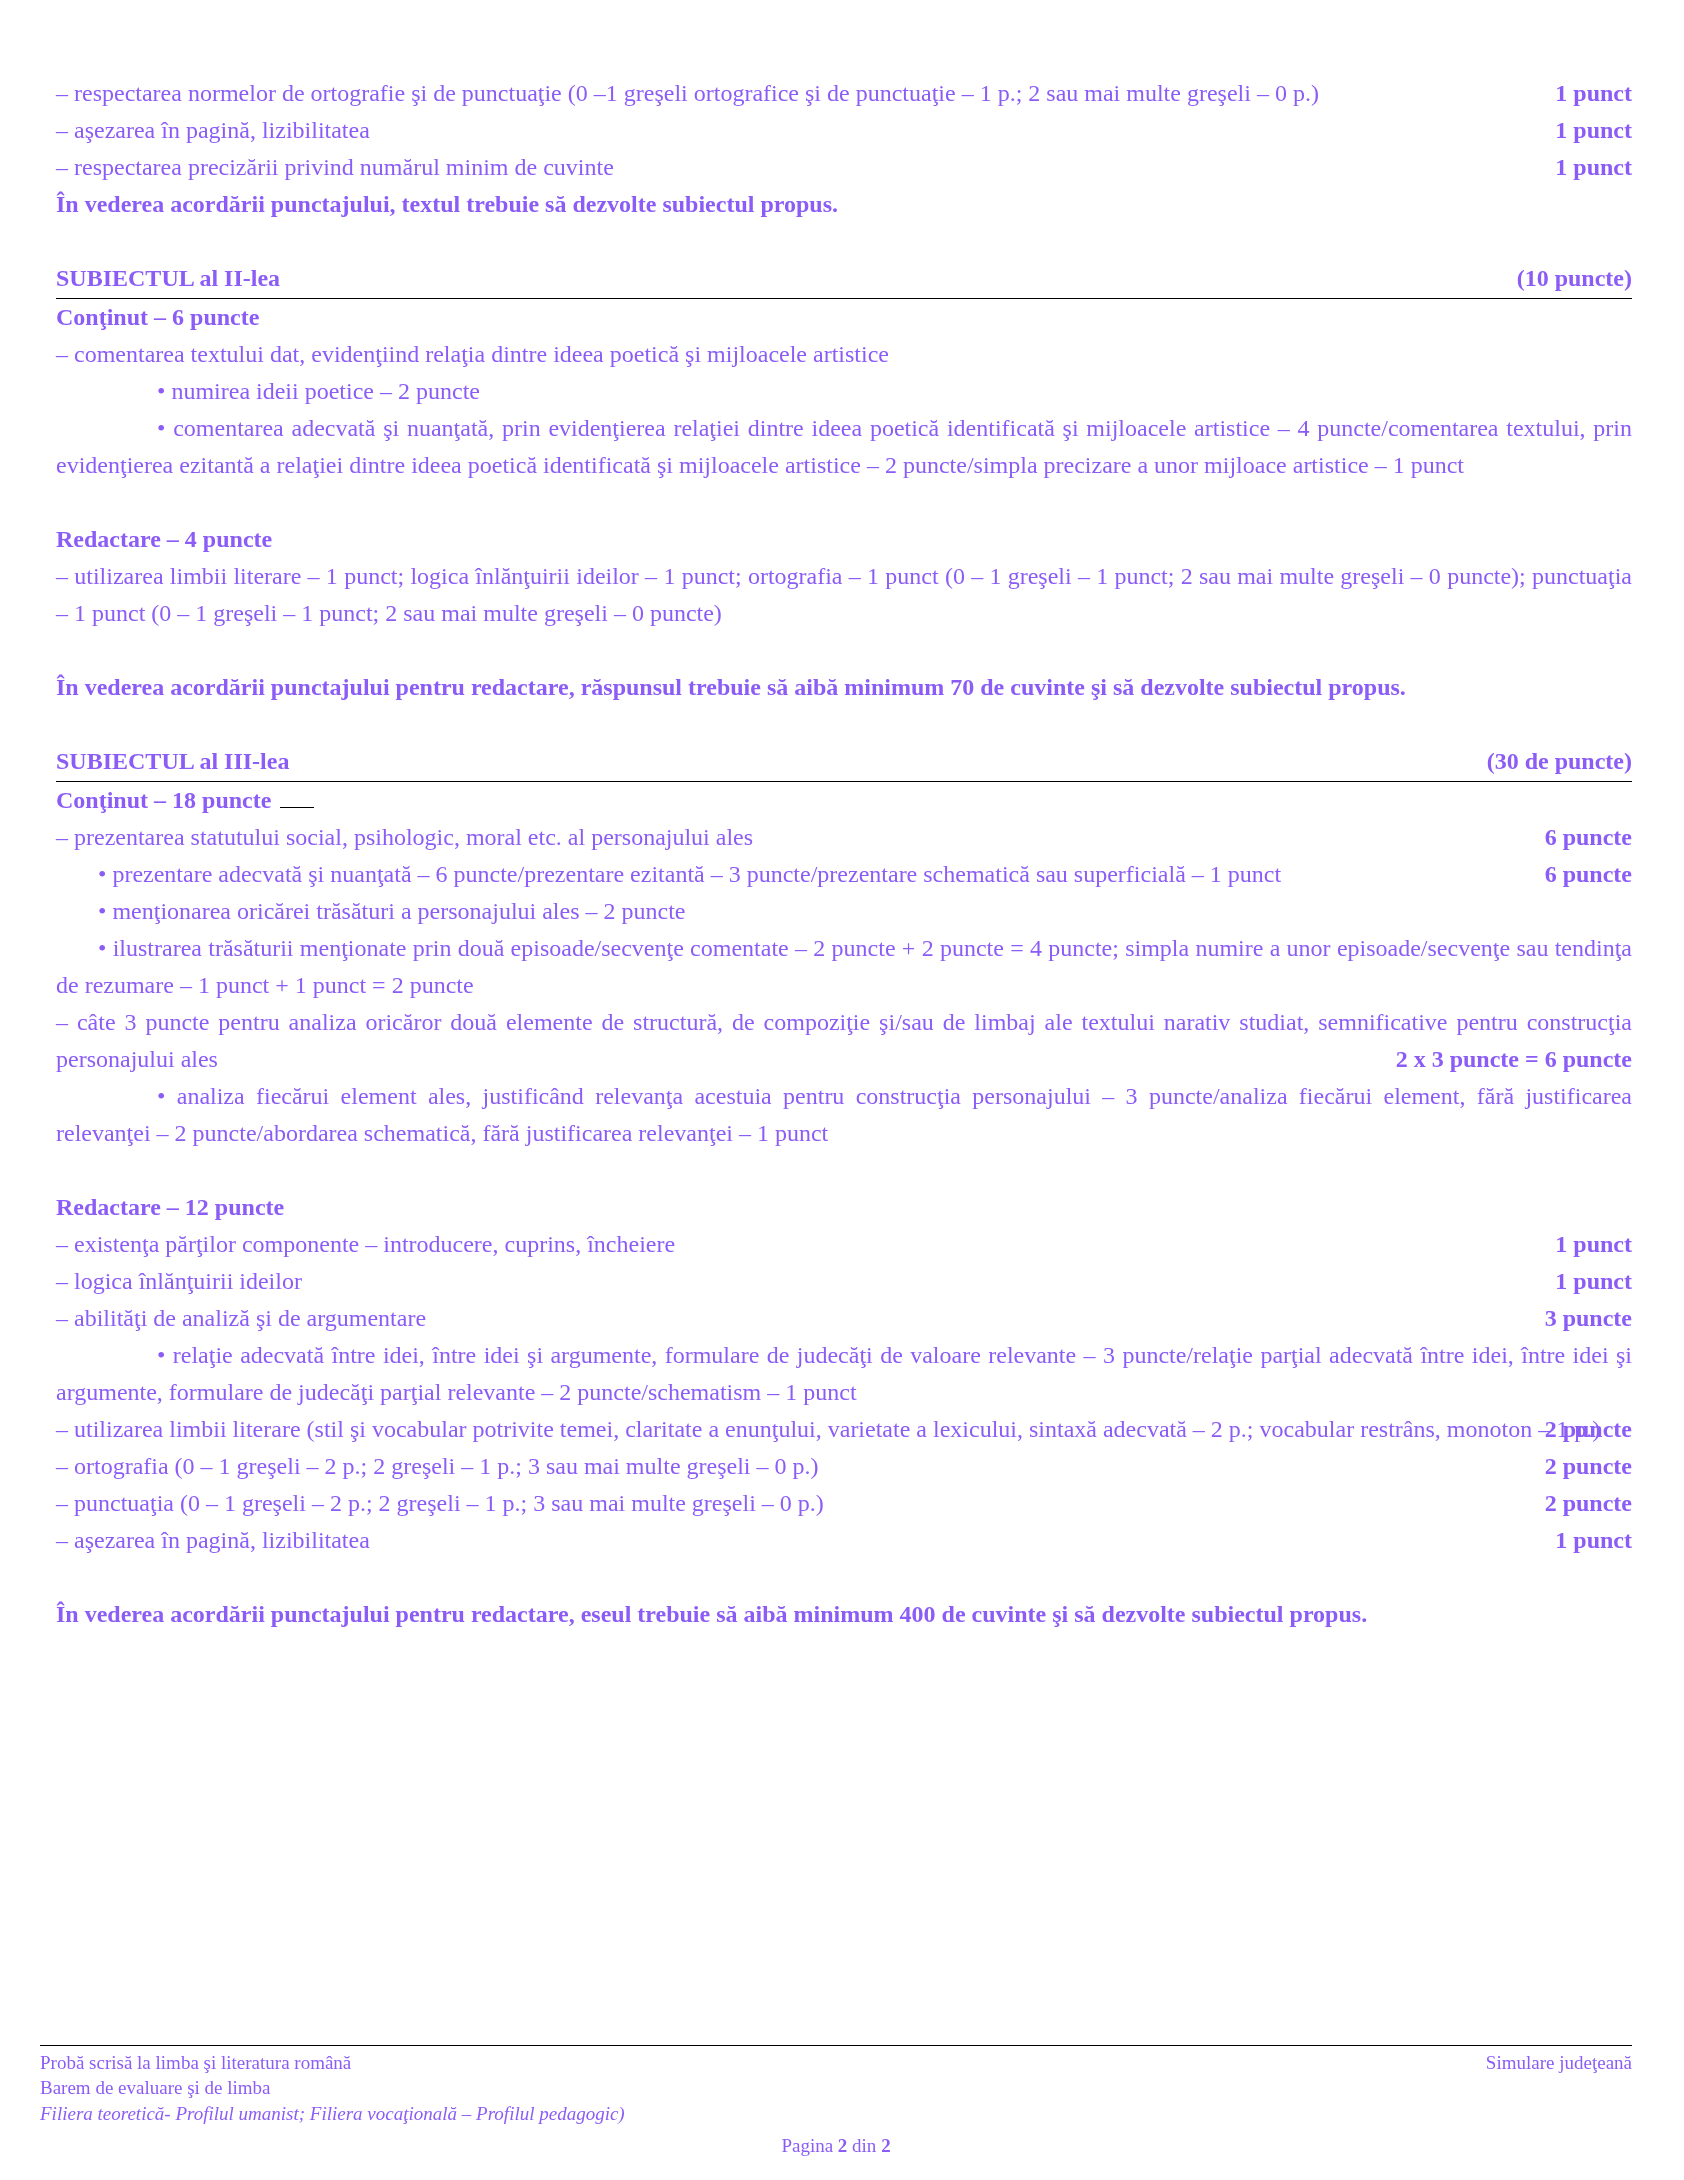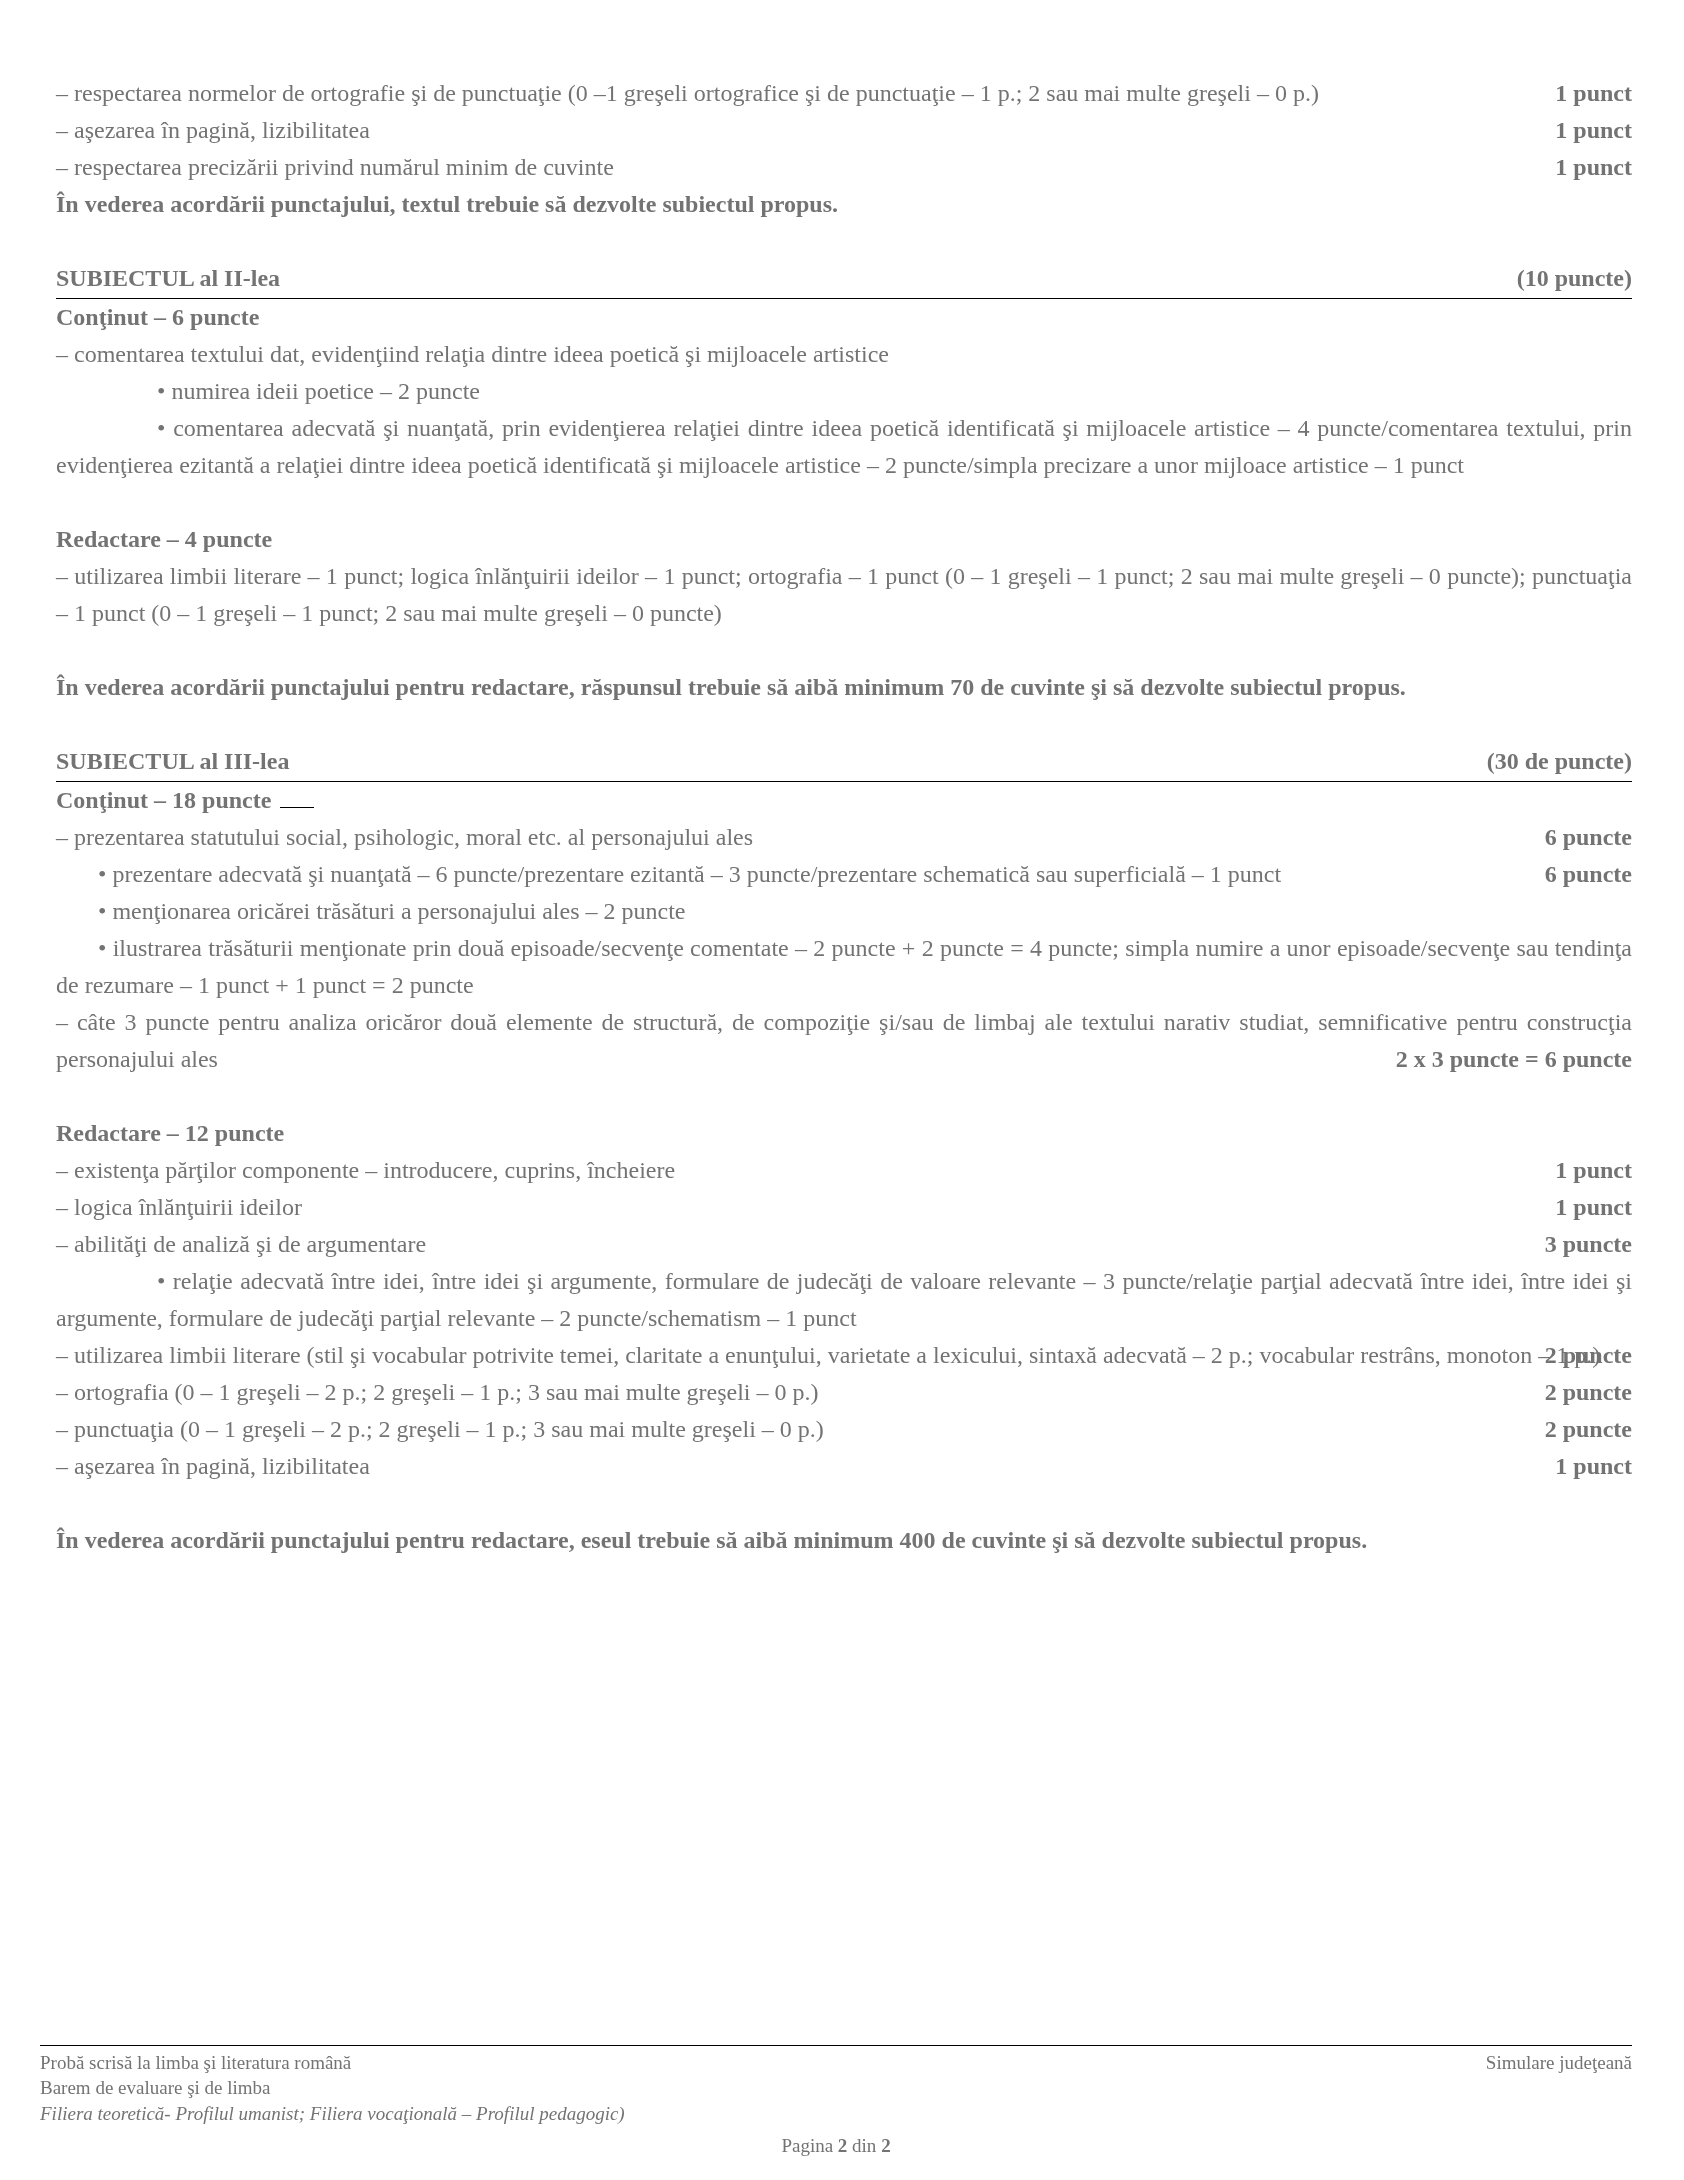--- a/index.html
+++ b/index.html
@@ -3,21 +3,21 @@
 <meta charset="utf-8">
 <style>
   html, body { margin: 0; padding: 0; background: #ffffff; }
   .page {
     width: 1685px;
     height: 2181px;
     box-sizing: border-box;
     position: relative;
     padding: 75px 53px 0 56px;
     background: #ffffff;
-    color: #737373;
+    color: #8b5cf6;
     font-family: "Liberation Serif", "DejaVu Serif", serif;
     font-size: 24px;
     line-height: 37px;
   }
   p { margin: 0; }
   .item { text-align: justify; position: relative; }
   .item .pts {
     position: absolute;
     right: 0;
     bottom: 0;
@@ -104,20 +104,21 @@
         <span>(30 de puncte)</span>
       </div>
       <p class="subhead"><span>Conţinut – 18 puncte</span><span class="tail-underline"></span></p>
 
       <p class="item"><span>– prezentarea statutului social, psihologic, moral etc. al personajului ales</span><span class="pts">6 puncte</span></p>
       <p class="item indent-sm"><span>• prezentare adecvată şi nuanţată – 6 puncte/prezentare ezitantă – 3 puncte/prezentare schematică sau superficială – 1 punct</span></p>
       <p class="item"><span class="pts">6 puncte</span></p>
       <p class="item indent-sm"><span>• menţionarea oricărei trăsături a personajului ales – 2 puncte</span></p>
       <p class="item indent-sm"><span>• ilustrarea trăsăturii menţionate prin două episoade/secvenţe comentate – 2 puncte + 2 puncte = 4 puncte; simpla numire a unor episoade/secvenţe sau tendinţa de rezumare – 1 punct + 1 punct = 2 puncte</span></p>
       <p class="item"><span>– câte 3 puncte pentru analiza oricăror două elemente de structură, de compoziţie şi/sau de limbaj ale textului narativ studiat, semnificative pentru construcţia personajului ales</span><span class="pts">2 x 3 puncte = 6 puncte</span></p>
+      <p class="item indent-lg"><span>• analiza fiecărui element ales, justificând relevanţa acestuia pentru construcţia personajului – 3 puncte/analiza fiecărui element, fără justificarea relevanţei – 2 puncte/abordarea schematică, fără justificarea relevanţei – 1 punct</span></p>
 
       <div class="gap"></div>
 
       <p class="subhead">Redactare – 12 puncte</p>
       <p class="item"><span>– existenţa părţilor componente – introducere, cuprins, încheiere</span><span class="pts">1 punct</span></p>
       <p class="item"><span>– logica înlănţuirii ideilor</span><span class="pts">1 punct</span></p>
       <p class="item"><span>– abilităţi de analiză şi de argumentare</span><span class="pts">3 puncte</span></p>
       <p class="item indent-lg"><span>• relaţie adecvată între idei, între idei şi argumente, formulare de judecăţi de valoare relevante – 3 puncte/relaţie parţial adecvată între idei, între idei şi argumente, formulare de judecăţi parţial relevante – 2 puncte/schematism – 1 punct</span></p>
       <p class="item"><span>– utilizarea limbii literare (stil şi vocabular potrivite temei, claritate a enunţului, varietate a lexicului, sintaxă adecvată – 2 p.; vocabular restrâns, monoton – 1 p.)</span><span class="pts">2 puncte</span></p>
       <p class="item"><span>– ortografia (0 – 1 greşeli – 2 p.; 2 greşeli – 1 p.; 3 sau mai multe greşeli – 0 p.)</span><span class="pts">2 puncte</span></p>

